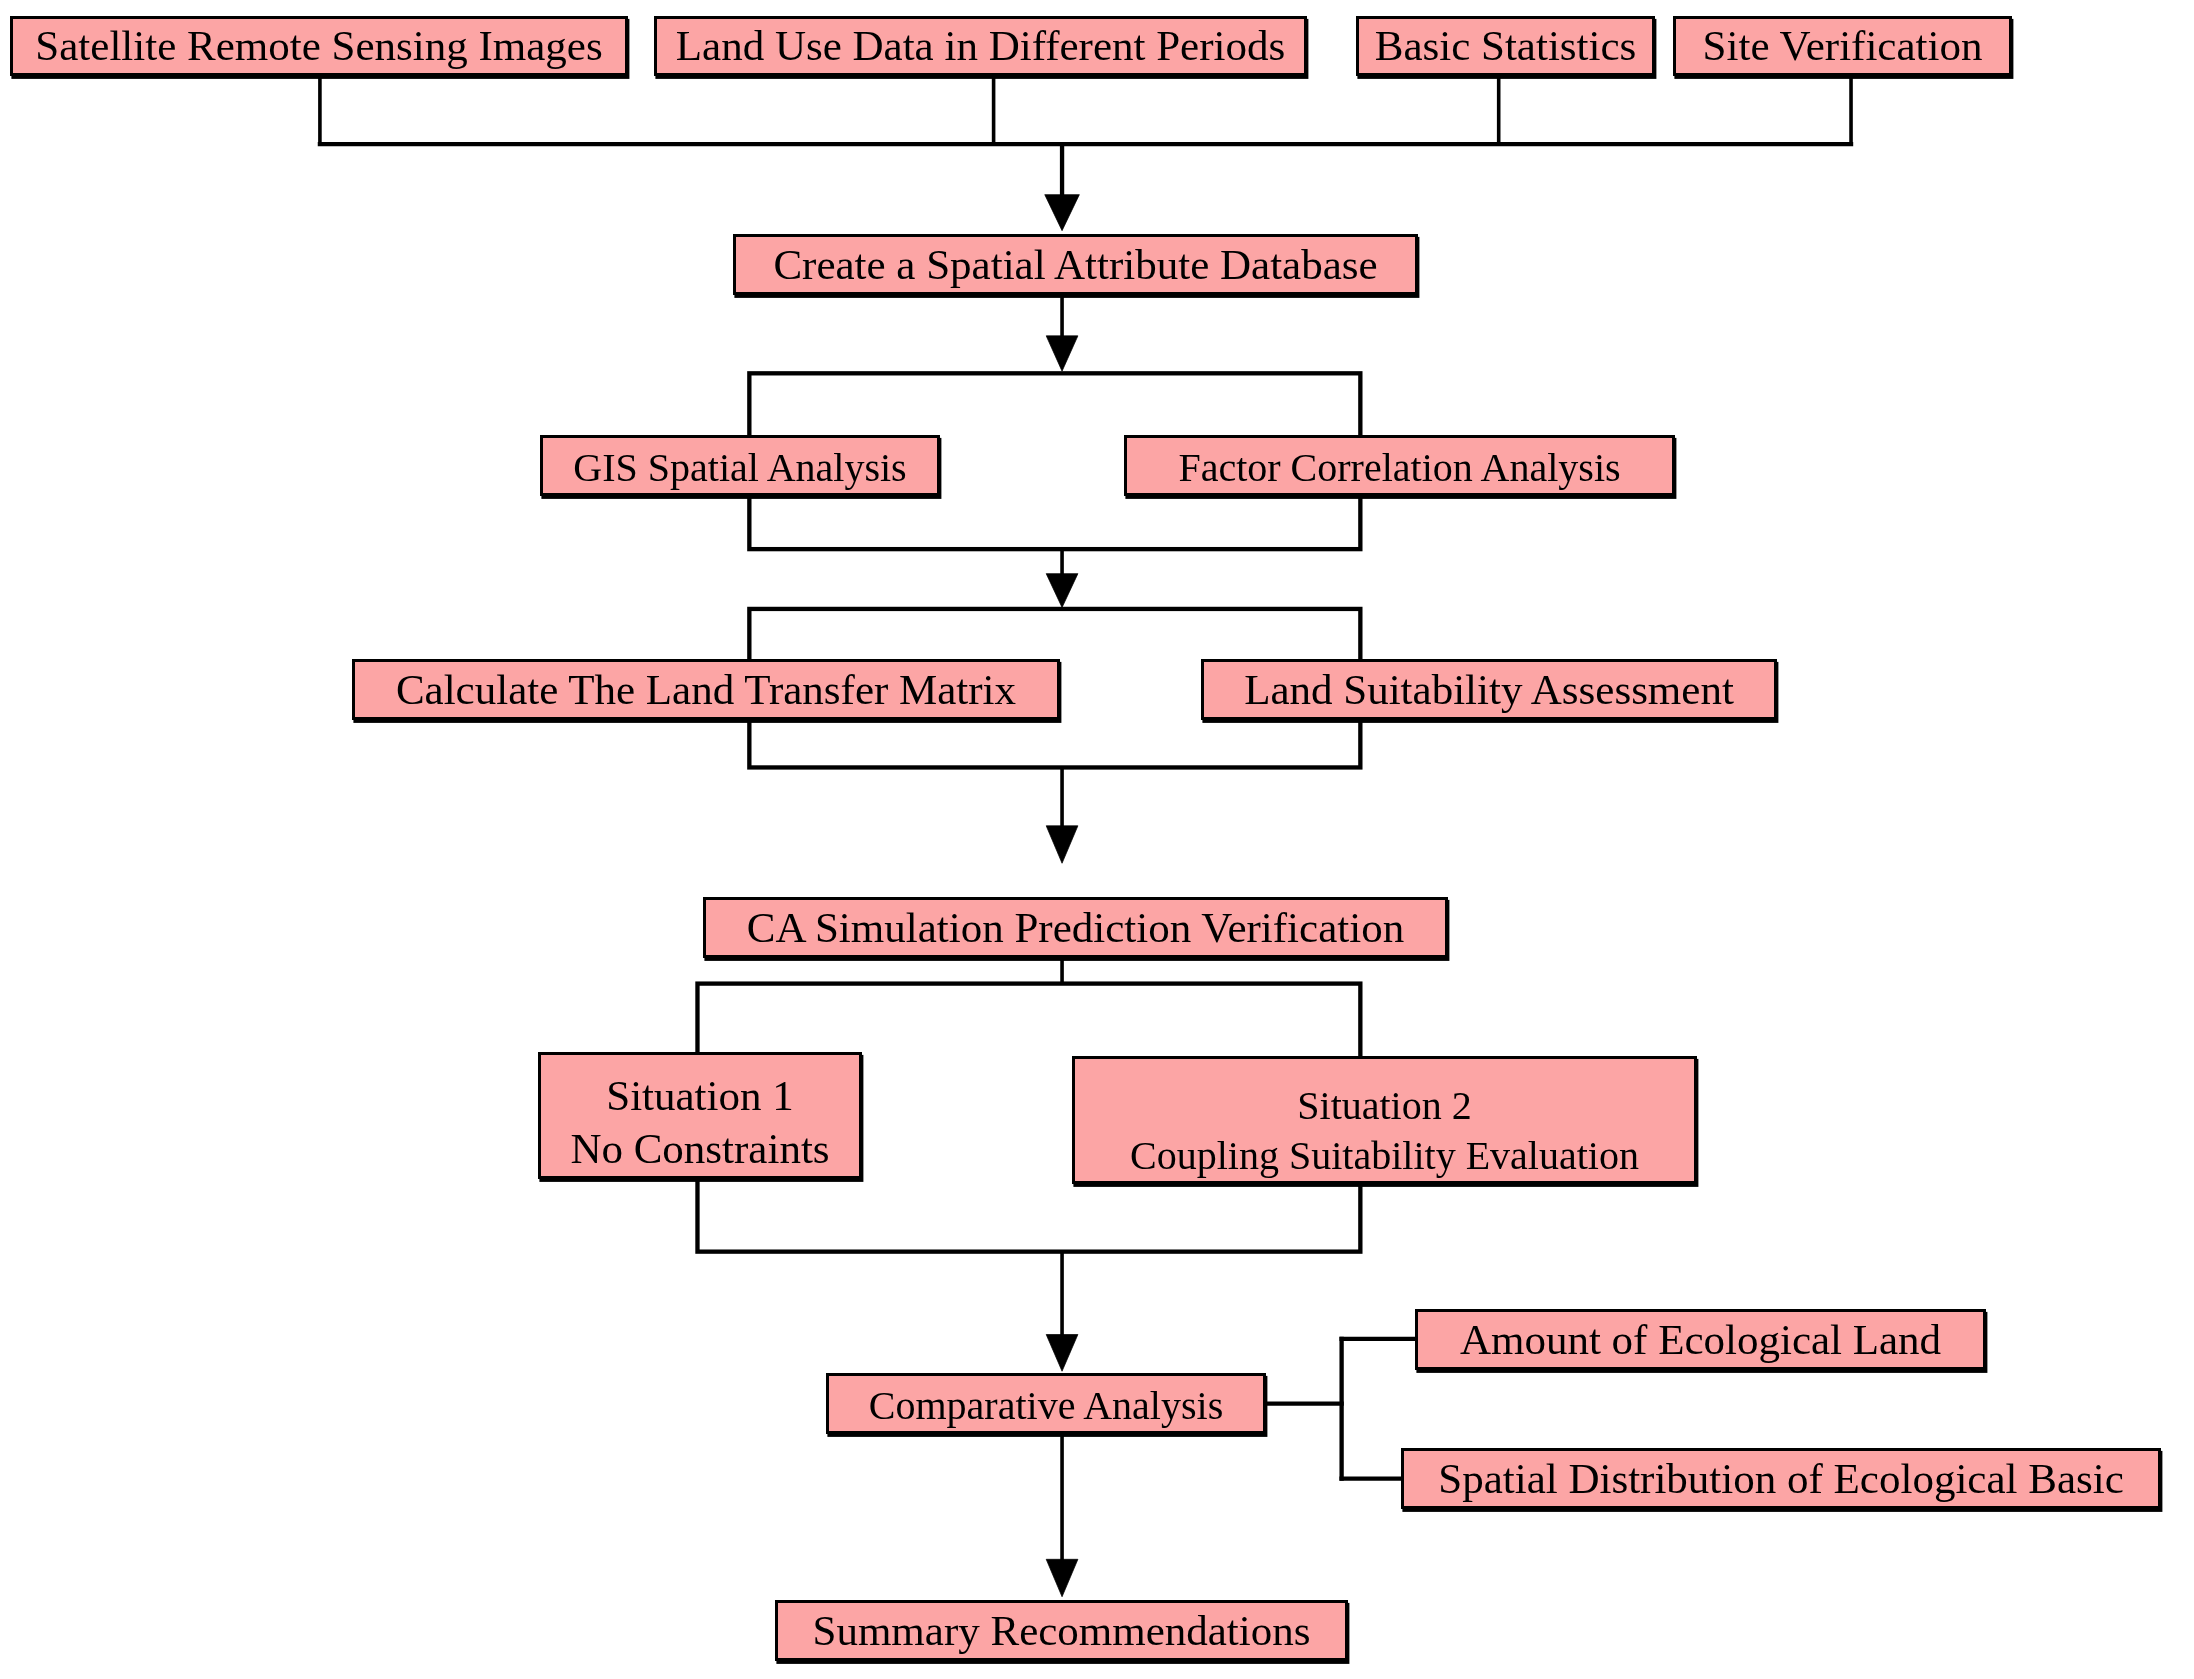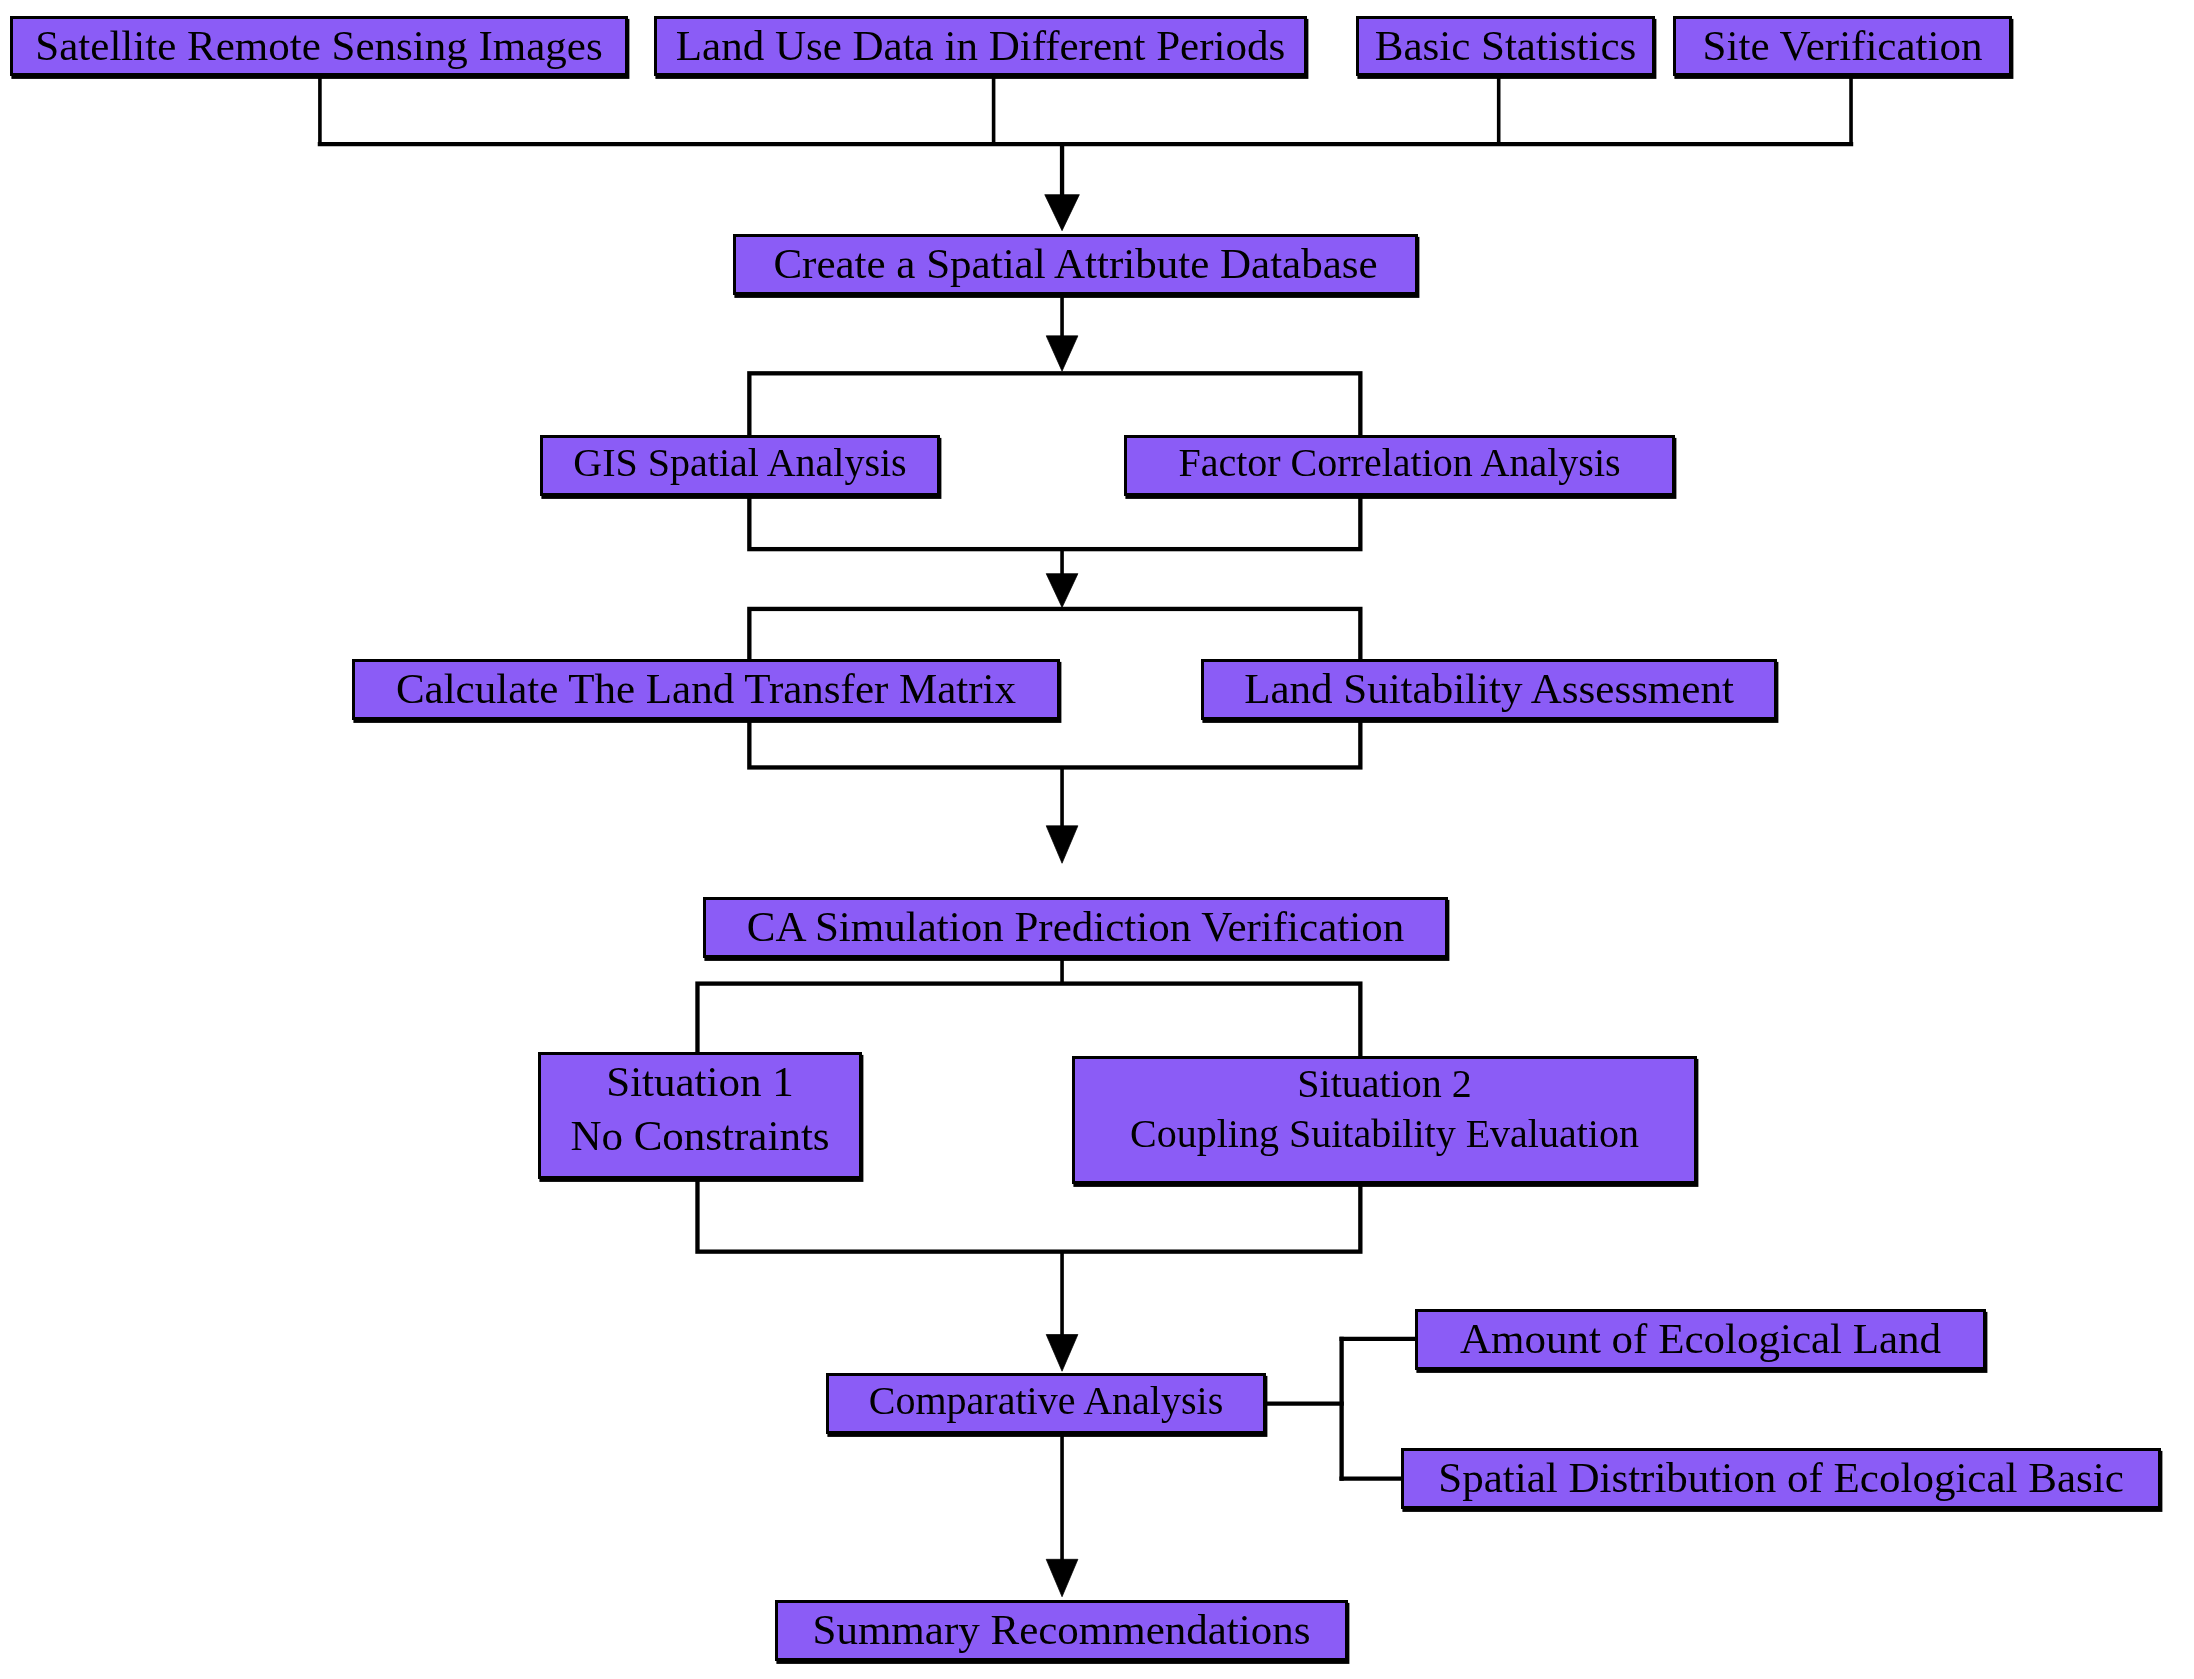--- a/index.html
+++ b/index.html
@@ -15,27 +15,27 @@
   .wires {
     position: absolute;
     left: 0; top: 0;
     width: 2194px;
     height: 1679px;
   }
   .wires * { stroke: #000000; }
   .node {
     position: absolute;
     box-sizing: border-box;
-    background: #8b5cf6;
+    background: #fca5a5;
     border: 3.6px solid #000000;
     box-shadow: 1.4px 2.9px 0 #000000;
     display: flex;
     flex-direction: column;
     align-items: center;
-    justify-content: flex-start;
+    justify-content: flex-end;
     text-align: center;
     font-size: 43px;
     line-height: 1.25;
     white-space: nowrap;
     padding: 0 7.2px;
   }
   .fs56 { font-size: 40px; }
   .lbl { display: block; }
 </style>
 </head>

